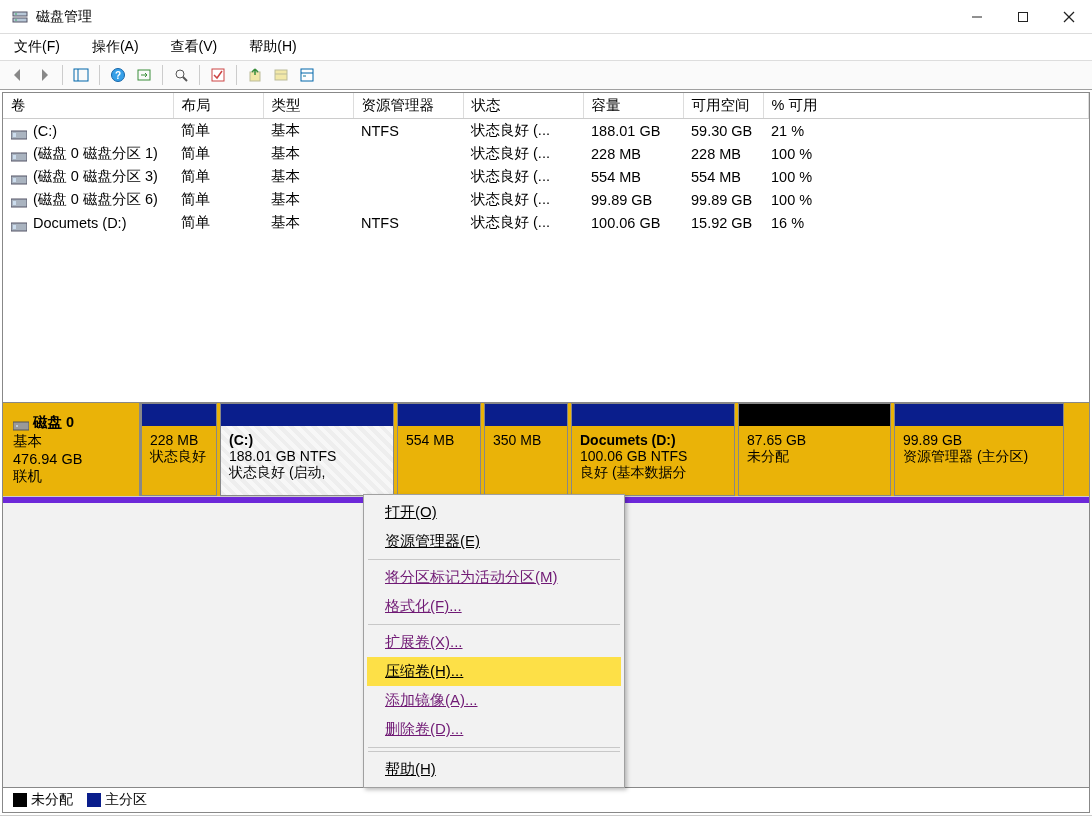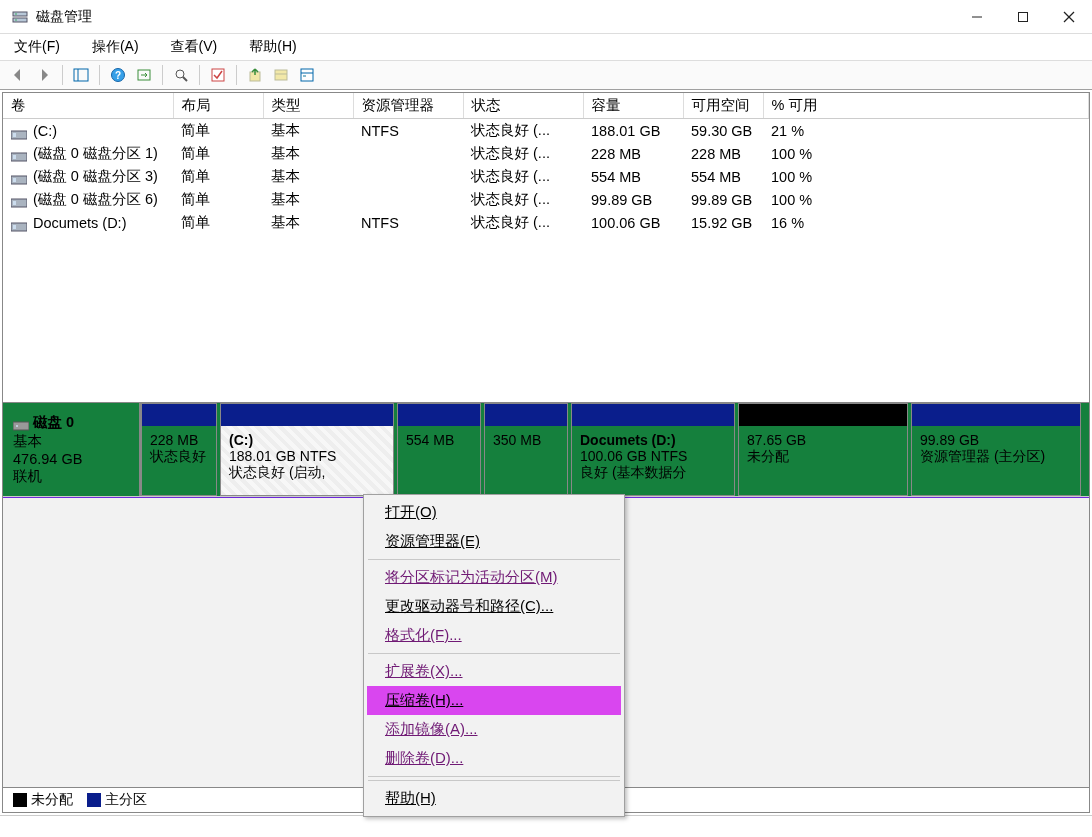--- a/index.html
+++ b/index.html
@@ -20,21 +20,21 @@
 .toolbar .sep { width: 1px; height: 20px; background: #ccc; margin: 0 4px; }
 
 .content { border: 1px solid #888; margin: 2px; height: calc(837px - 34px - 26px - 30px - 22px - 4px); display: flex; flex-direction: column; }
 
 .table-area { flex: 0 0 310px; overflow: auto; border-bottom: 1px solid #888; }
 table { border-collapse: collapse; width: 100%; font-size: 14.5px; }
 th { text-align: left; font-weight: normal; padding: 3px 8px; border-right: 1px solid #ddd; border-bottom: 1px solid #ccc; background: #fff; }
 td { padding: 2px 8px; white-space: nowrap; }
 .vol-icon { display: inline-block; width: 16px; height: 10px; margin-right: 6px; vertical-align: middle; }
 
-.disk-area { flex: 0 0 auto; border-bottom: 1px solid #6d28d9; background: #15803d; }
+.disk-area { flex: 0 0 auto; border-bottom: 6px solid #6d28d9; background: #eab308; }
 .disk-row { display: flex; border-bottom: 1px solid #ccc; }
 .disk-info { width: 138px; padding: 10px; border-right: 2px solid #888; font-size: 14.5px; }
 .disk-info .name { font-weight: bold; }
 .disk-map { flex: 1; display: flex; gap: 3px; padding: 0; }
 .part { border: 1px solid #888; display: flex; flex-direction: column; font-size: 14px; }
 .part .stripe { height: 22px; }
 .part .body { padding: 6px 8px; flex: 1; }
 .part.selected .body { background: repeating-linear-gradient(45deg, #eee, #eee 4px, #f7f7f7 4px, #f7f7f7 8px); }
 .part .label { font-weight: bold; }
 .stripe.primary { background: #0a1e8c; }
@@ -44,21 +44,21 @@
 
 .legend { height: 24px; display: flex; align-items: center; gap: 14px; padding: 0 10px; background: #fff; font-size: 14px; }
 .legend .sw { width: 14px; height: 14px; display: inline-block; margin-right: 4px; vertical-align: middle; }
 .legend .sw.black { background: #000; }
 .legend .sw.blue { background: #0a1e8c; }
 
 .statusbar { height: 22px; border-top: 1px solid #ccc; }
 
 .context-menu { position: absolute; left: 363px; top: 494px; width: 262px; background: #f2f2f2; border: 1px solid #a0a0a0; box-shadow: 2px 2px 4px rgba(0,0,0,0.25); padding: 3px; font-size: 15px; z-index: 100; }
 .context-menu .item { padding: 5px 18px; text-decoration: underline; }
-.context-menu .item.highlight { background: #d946ef; }
+.context-menu .item.highlight { background: #fde047; }
 .context-menu .item.disabled { color: #701a75; }
 .context-menu .divider { height: 1px; background: #c8c8c8; margin: 3px 1px; }
 
 col.c1{width:170px}col.c2{width:90px}col.c3{width:90px}col.c4{width:110px}col.c5{width:120px}col.c6{width:100px}col.c7{width:80px}col.c8{width:auto}
 </style>
 </head>
 <body>
 
 <div class="titlebar">
   <span class="app-icon">
@@ -298,21 +298,21 @@
             </div>
           </div>
           <div class="part" style="width: 164px;">
             <div class="stripe primary"></div>
             <div class="body">
               <div class="label">Documets  (D:)</div>
               <div>100.06 GB NTFS</div>
               <div>良好 (基本数据分</div>
             </div>
           </div>
-          <div class="part" style="width: 170px;">
+          <div class="part" style="width: 153px;">
             <div class="stripe unalloc"></div>
             <div class="body">
               <div>87.65 GB</div>
               <div>未分配</div>
             </div>
           </div>
           <div class="part" style="width: 170px;">
             <div class="stripe primary"></div>
             <div class="body">
               <div>99.89 GB</div>
@@ -331,21 +331,20 @@
   </div>
 </div>
 
 <div class="statusbar"></div>
 
 <div class="context-menu">
   <div class="item">打开(O)</div>
   <div class="item">资源管理器(E)</div>
   <div class="divider"></div>
   <div class="item disabled">将分区标记为活动分区(M)</div>
-  <div class="item">更改驱动器号和路径(C)...</div>
   <div class="item disabled">格式化(F)...</div>
   <div class="divider"></div>
   <div class="item disabled">扩展卷(X)...</div>
   <div class="item highlight">压缩卷(H)...</div>
   <div class="item disabled">添加镜像(A)...</div>
   <div class="item disabled">删除卷(D)...</div>
   <div class="divider"></div>
   <div class="divider"></div>
   <div class="item">帮助(H)</div>
 </div>

